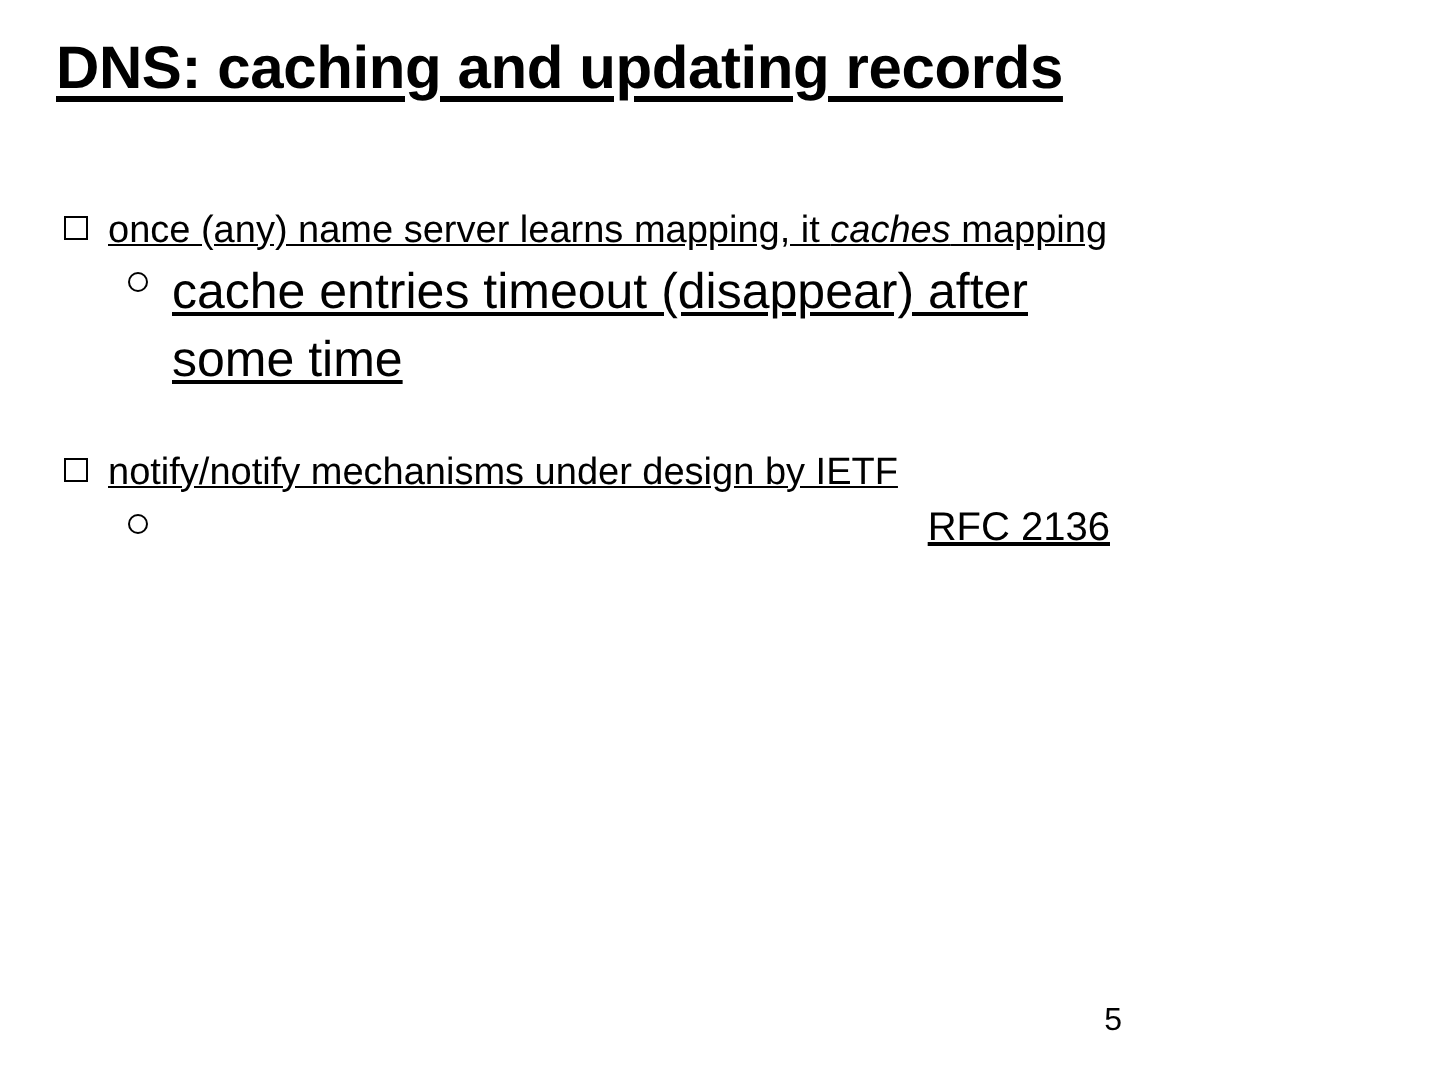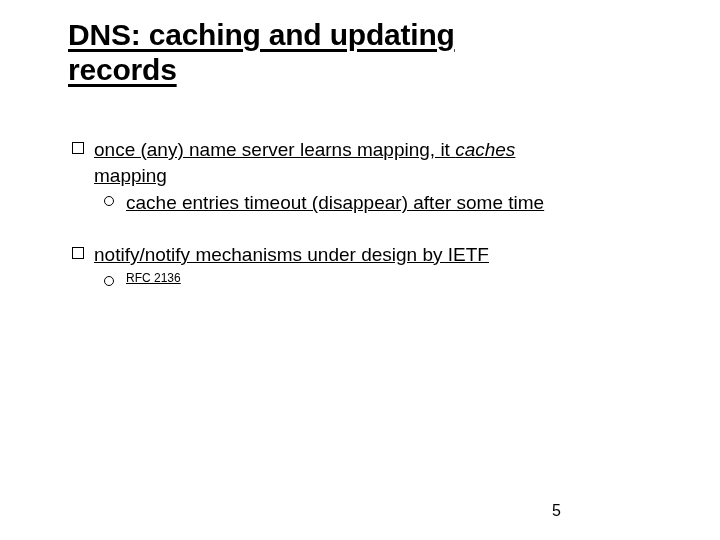--- a/index.html
+++ b/index.html
@@ -10,21 +10,21 @@
     background: #ffffff;
     font-family: "Trebuchet MS", "Gill Sans", "Verdana", sans-serif;
     color: #000;
     position: relative;
     overflow: hidden;
   }
   .slide {
     box-sizing: border-box;
     width: 595px;
     height: 540px;
-    padding: 18px 40px 30px 68px;
+    padding: 18px 40px 30px 28px;
     position: relative;
   }
   .title {
     font-family: "Trebuchet MS", "Gill Sans", sans-serif;
     font-size: 30px;
     line-height: 1.15;
     text-decoration: underline;
     text-underline-offset: 4px;
     margin: 0 0 50px 0;
     letter-spacing: -0.2px;
@@ -67,22 +67,22 @@
     content: "";
     position: absolute;
     left: 4px;
     top: 6px;
     width: 10px;
     height: 10px;
     border: 1.5px solid #000;
     border-radius: 50%;
     box-sizing: border-box;
   }
-  .sub-normal { font-size: 19px; }
-  .sub-small  { font-size: 12px; }
+  .sub-normal { font-size: 25px; }
+  .sub-small  { font-size: 20px; text-align: right; }
   .pagenum {
     position: absolute;
     right: 34px;
     bottom: 20px;
     font-size: 16px;
     font-family: "Trebuchet MS", "Gill Sans", sans-serif;
   }
 </style>
 </head>
 <body>

